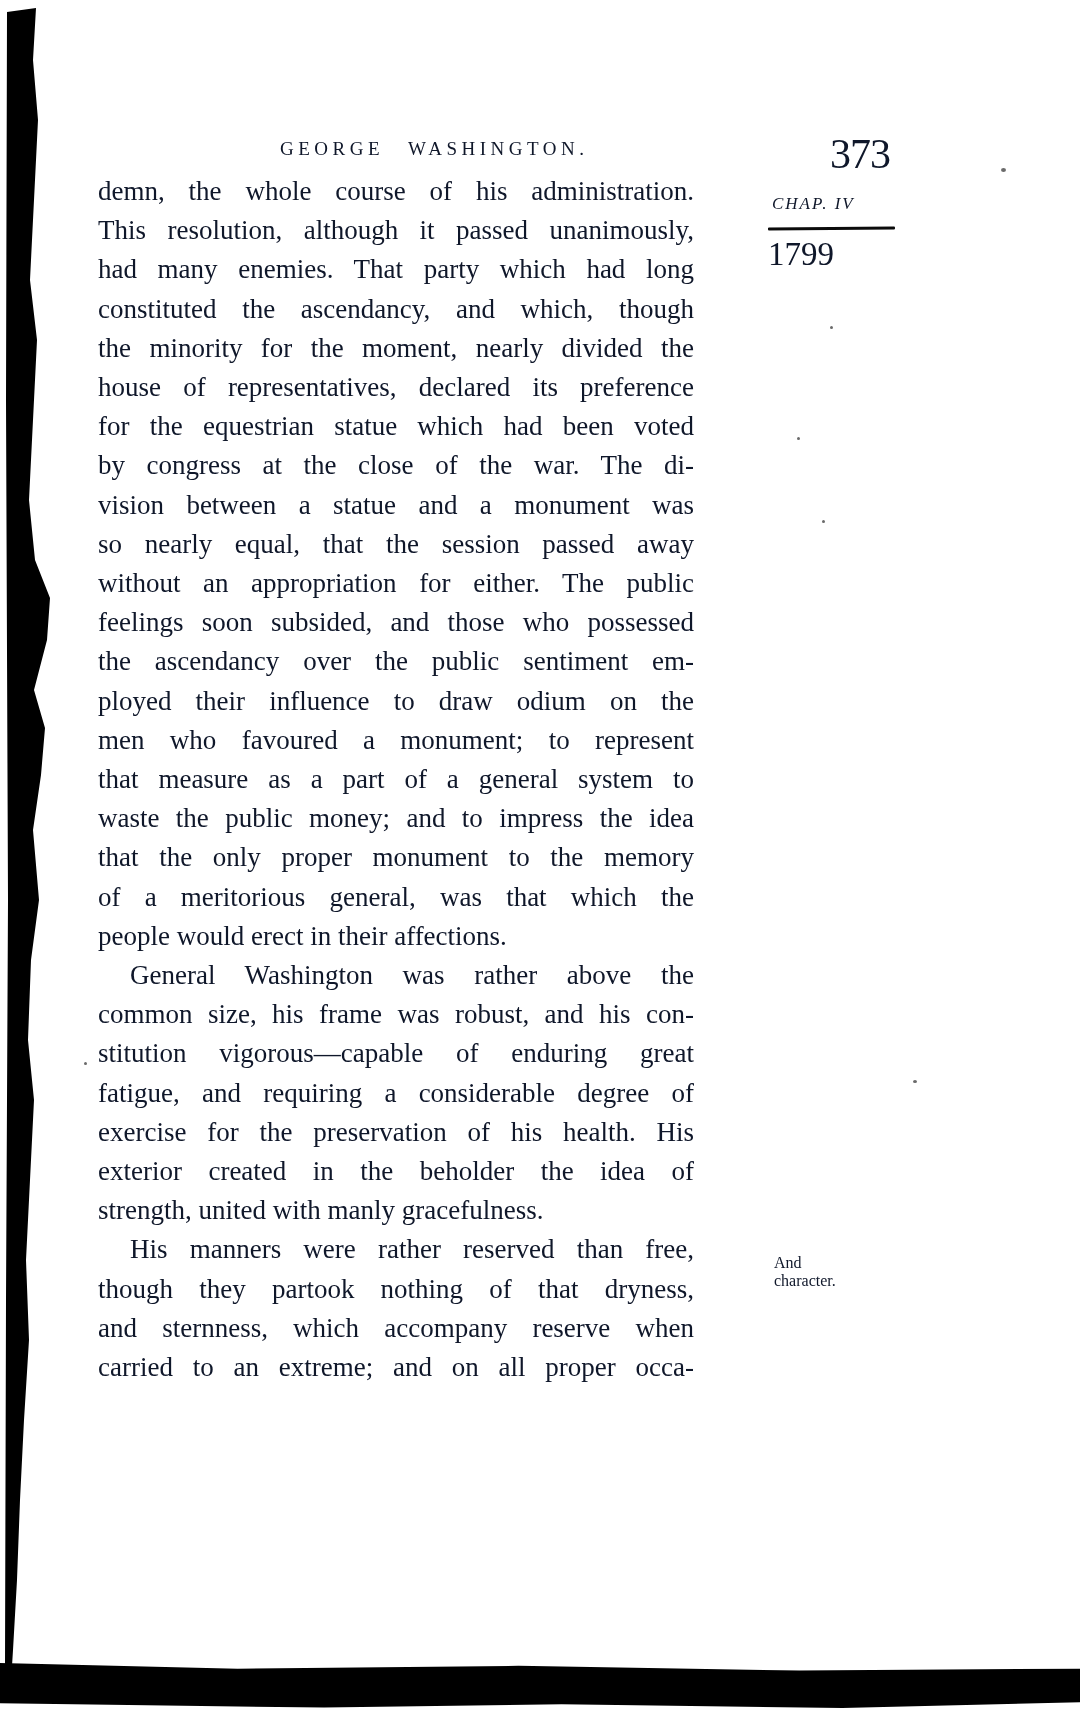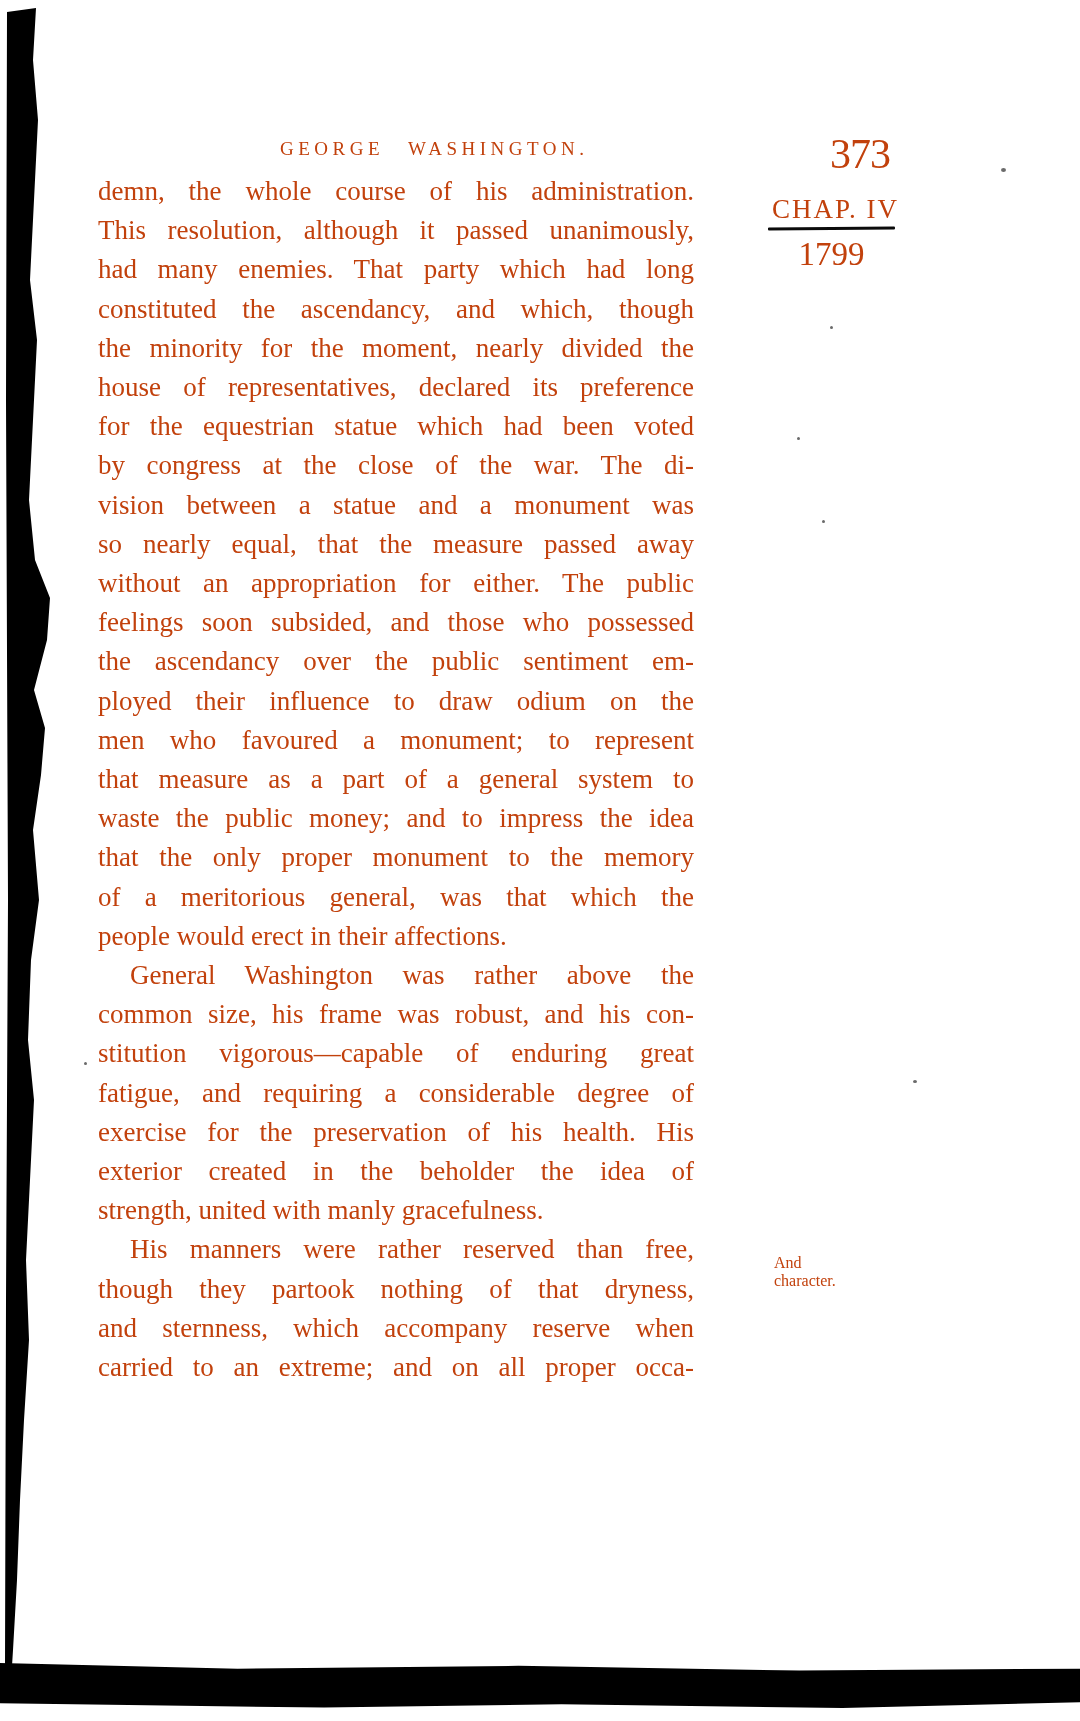--- a/index.html
+++ b/index.html
@@ -3,21 +3,21 @@
 <meta charset="utf-8">
 <style>
   html, body { margin: 0; padding: 0; }
   .page {
     position: relative;
     width: 1080px;
     height: 1721px;
     background: #ffffff;
     overflow: hidden;
     font-family: "Liberation Serif", serif;
-    color: #c2410c;
+    color: #0f172a;
   }
 
   
   .left-band { position: absolute; left: 0; top: 0; }
   .bottom-band {
     position: absolute;
     left: 0; top: 1661px;
     width: 1080px; height: 48px;
     background: #000;
     clip-path: polygon(0% 4%, 22% 16%, 48% 10%, 74% 20%, 100% 16%, 100% 86%, 78% 98%, 52% 90%, 30% 97%, 0% 88%);
@@ -39,37 +39,37 @@
     font-size: 42px;
     letter-spacing: -1px;
     line-height: 1;
     text-align: center;
   }
 
   
   .margin-chap {
     position: absolute;
     left: 772px; top: 194px;
-    font-size: 27px;
+    font-size: 17px;
     letter-spacing: 2px;
     white-space: nowrap;
+    font-style: italic;
   }
   .margin-rule {
     position: absolute;
     left: 768px; top: 227px;
     width: 127px; height: 3px;
     background: #0b0b0b;
     transform: rotate(-0.5deg);
     border-radius: 1px;
   }
   .margin-year {
     position: absolute;
     left: 768px; top: 238px;
     width: 127px;
-    text-align: center;
     font-size: 33px;
     line-height: 1;
   }
   .side-note {
     position: absolute;
     left: 774px; top: 1254px;
     width: 92px;
     font-size: 16px;
     line-height: 18px;
   }
@@ -118,21 +118,21 @@
   <div class="body-text">
     <div class="line">demn, the whole course of his administration.</div>
     <div class="line">This resolution, although it passed unanimously,</div>
     <div class="line">had many enemies.  That party which had long</div>
     <div class="line">constituted the ascendancy, and which, though</div>
     <div class="line">the minority for the moment, nearly divided the</div>
     <div class="line">house of representatives, declared its preference</div>
     <div class="line">for the equestrian statue which had been voted</div>
     <div class="line">by congress at the close of the war.  The di-</div>
     <div class="line">vision between a statue and a monument was</div>
-    <div class="line">so nearly equal, that the measure passed away</div>
+    <div class="line">so nearly equal, that the session passed away</div>
     <div class="line">without an appropriation for either.  The public</div>
     <div class="line">feelings soon subsided, and those who possessed</div>
     <div class="line">the ascendancy over the public sentiment em-</div>
     <div class="line">ployed their influence to draw odium on the</div>
     <div class="line">men who favoured a monument; to represent</div>
     <div class="line">that measure as a part of a general system to</div>
     <div class="line">waste the public money; and to impress the idea</div>
     <div class="line">that the only proper monument to the memory</div>
     <div class="line">of a meritorious general, was that which the</div>
     <div class="line end">people would erect in their affections.</div>

